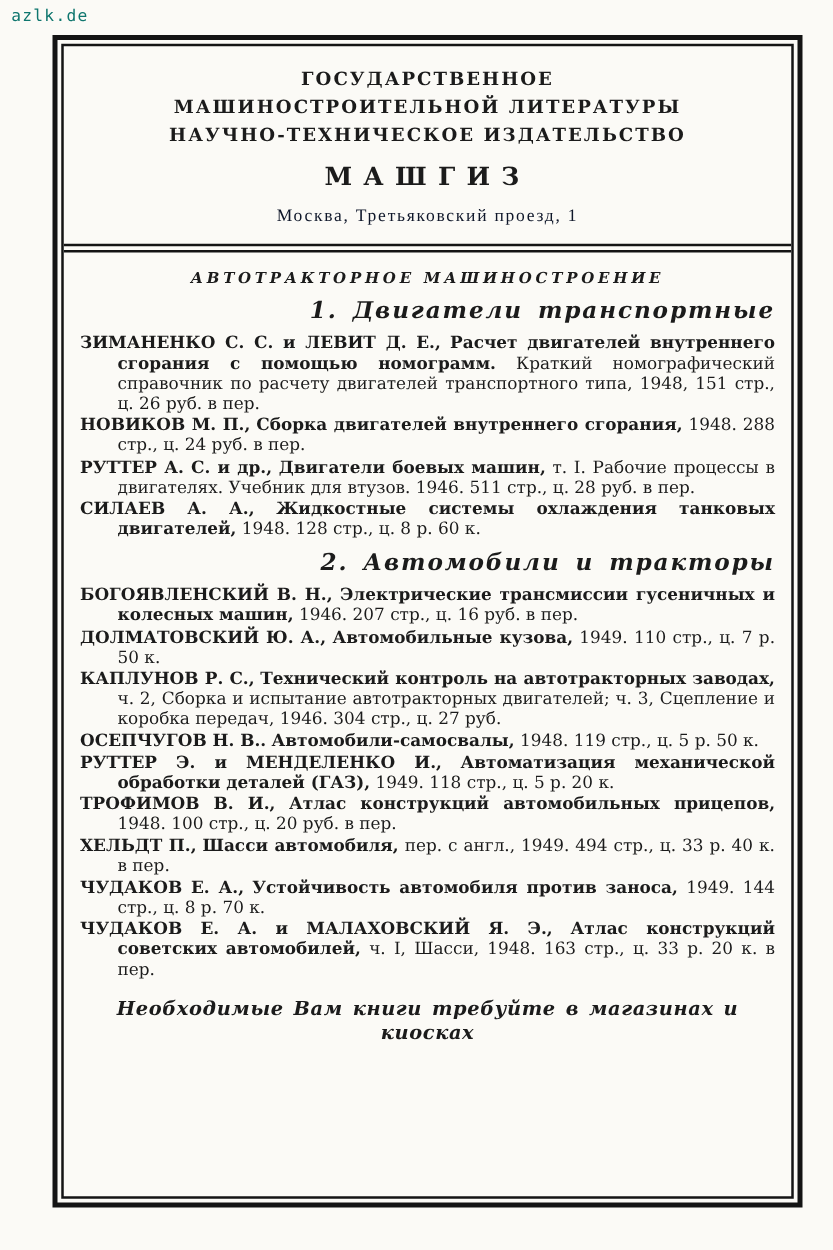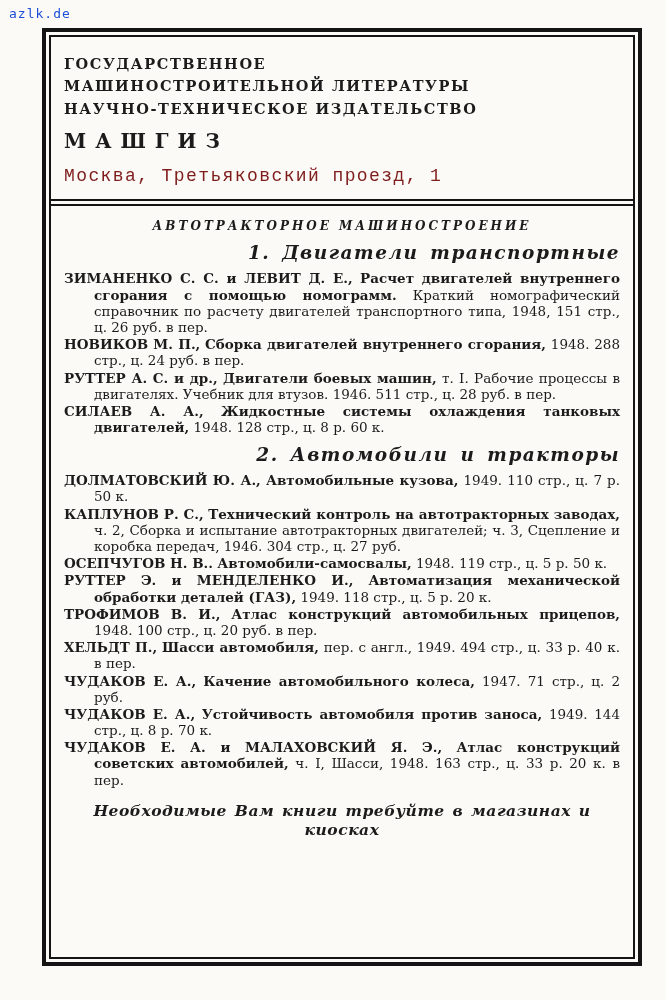--- a/index.html
+++ b/index.html
@@ -10,54 +10,54 @@
     color: #1b1b1b;
     font-family: "DejaVu Serif", serif;
     overflow: hidden;
   }
   .watermark {
     position: absolute;
     top: 6px; left: 9px;
     font-family: "DejaVu Sans Mono", monospace;
     font-size: 13px;
     letter-spacing: 1px;
-    color: #1d4ed8;
+    color: #0f766e;
   }
   .frame {
     position: absolute;
     left: 42px; top: 28px;
     width: 600px; height: 938px;
     border: 4px solid #141414;
     padding: 3px;
   }
   .frame-inner {
     width: 100%; height: 100%;
     border: 2px solid #141414;
     padding: 0 13px;
     overflow: hidden;
   }
-  .header-box { padding-top: 16px; padding-bottom: 13px; }
+  .header-box { text-align: center; padding-top: 16px; padding-bottom: 13px; }
   .pub-line {
     font-weight: bold;
     font-size: 14.5px;
     letter-spacing: 1.6px;
     line-height: 1.55;
   }
   .brand {
     font-weight: bold;
     font-size: 20px;
     letter-spacing: 9px;
     margin-top: 9px;
   }
   .address {
-    font-family: Liberation Mono, monospace;
-    font-size: 18px;
+    font-family: Liberation Serif, serif;
+    font-size: 14px;
     letter-spacing: 1.4px;
     margin-top: 13px;
-    color: #7f1d1d;
+    color: #0f172a;
   }
   .rule-double {
     margin: 0 -13px;
     height: 7px;
     border-top: 2px solid #141414;
     border-bottom: 2px solid #141414;
   }
   .catalog-title {
     text-align: center;
     font-weight: bold;
@@ -114,27 +114,27 @@
 
     <div class="catalog-title">АВТОТРАКТОРНОЕ МАШИНОСТРОЕНИЕ</div>
 
     <div id="sections-root">
         <div class="section-heading">1. Двигатели транспортные</div>
         <p class="entry"><span class="author">ЗИМАНЕНКО С. С. и ЛЕВИТ Д. Е.,</span> <span class="btitle">Расчет двигателей внутреннего сгорания с помощью номограмм.</span> <span class="details">Краткий номографический справочник по расчету двигателей транспортного типа, 1948, 151 стр., ц. 26 руб. в пер.</span></p>
         <p class="entry"><span class="author">НОВИКОВ М. П.,</span> <span class="btitle">Сборка двигателей внутреннего сгорания,</span> <span class="details">1948. 288 стр., ц. 24 руб. в пер.</span></p>
         <p class="entry"><span class="author">РУТТЕР А. С. и др.,</span> <span class="btitle">Двигатели боевых машин,</span> <span class="details">т. I. Рабочие процессы в двигателях. Учебник для втузов. 1946. 511 стр., ц. 28 руб. в пер.</span></p>
         <p class="entry"><span class="author">СИЛАЕВ А. А.,</span> <span class="btitle">Жидкостные системы охлаждения танковых двигателей,</span> <span class="details">1948. 128 стр., ц. 8 р. 60 к.</span></p>
         <div class="section-heading">2. Автомобили и тракторы</div>
+        <p class="entry"><span class="author">БОГОЯВЛЕНСКИЙ В. Н.,</span> <span class="btitle">Электрические трансмиссии гусеничных и колесных машин,</span> <span class="details">1946. 207 стр., ц. 16 руб. в пер.</span></p>
         <p class="entry"><span class="author">ДОЛМАТОВСКИЙ Ю. А.,</span> <span class="btitle">Автомобильные кузова,</span> <span class="details">1949. 110 стр., ц. 7 р. 50 к.</span></p>
         <p class="entry"><span class="author">КАПЛУНОВ Р. С.,</span> <span class="btitle">Технический контроль на автотракторных заводах,</span> <span class="details">ч. 2, Сборка и испытание автотракторных двигателей; ч. 3, Сцепление и коробка передач, 1946. 304 стр., ц. 27 руб.</span></p>
         <p class="entry"><span class="author">ОСЕПЧУГОВ Н. В..</span> <span class="btitle">Автомобили-самосвалы,</span> <span class="details">1948. 119 стр., ц. 5 р. 50 к.</span></p>
         <p class="entry"><span class="author">РУТТЕР Э. и МЕНДЕЛЕНКО И.,</span> <span class="btitle">Автоматизация механической обработки деталей (ГАЗ),</span> <span class="details">1949. 118 стр., ц. 5 р. 20 к.</span></p>
         <p class="entry"><span class="author">ТРОФИМОВ В. И.,</span> <span class="btitle">Атлас конструкций автомобильных прицепов,</span> <span class="details">1948. 100 стр., ц. 20 руб. в пер.</span></p>
         <p class="entry"><span class="author">ХЕЛЬДТ П.,</span> <span class="btitle">Шасси автомобиля,</span> <span class="details">пер. с англ., 1949. 494 стр., ц. 33 р. 40 к. в пер.</span></p>
-        <p class="entry"><span class="author">ЧУДАКОВ Е. А.,</span> <span class="btitle">Качение автомобильного колеса,</span> <span class="details">1947. 71 стр., ц. 2 руб.</span></p>
         <p class="entry"><span class="author">ЧУДАКОВ Е. А.,</span> <span class="btitle">Устойчивость автомобиля против заноса,</span> <span class="details">1949. 144 стр., ц. 8 р. 70 к.</span></p>
         <p class="entry"><span class="author">ЧУДАКОВ Е. А. и МАЛАХОВСКИЙ Я. Э.,</span> <span class="btitle">Атлас конструкций советских автомобилей,</span> <span class="details">ч. I, Шасси, 1948. 163 стр., ц. 33 р. 20 к. в пер.</span></p>
       </div>
 
     <div class="slogan">Необходимые Вам книги требуйте в магазинах и киосках</div>
 
   </div>
 </div>
 
 </body></html>

